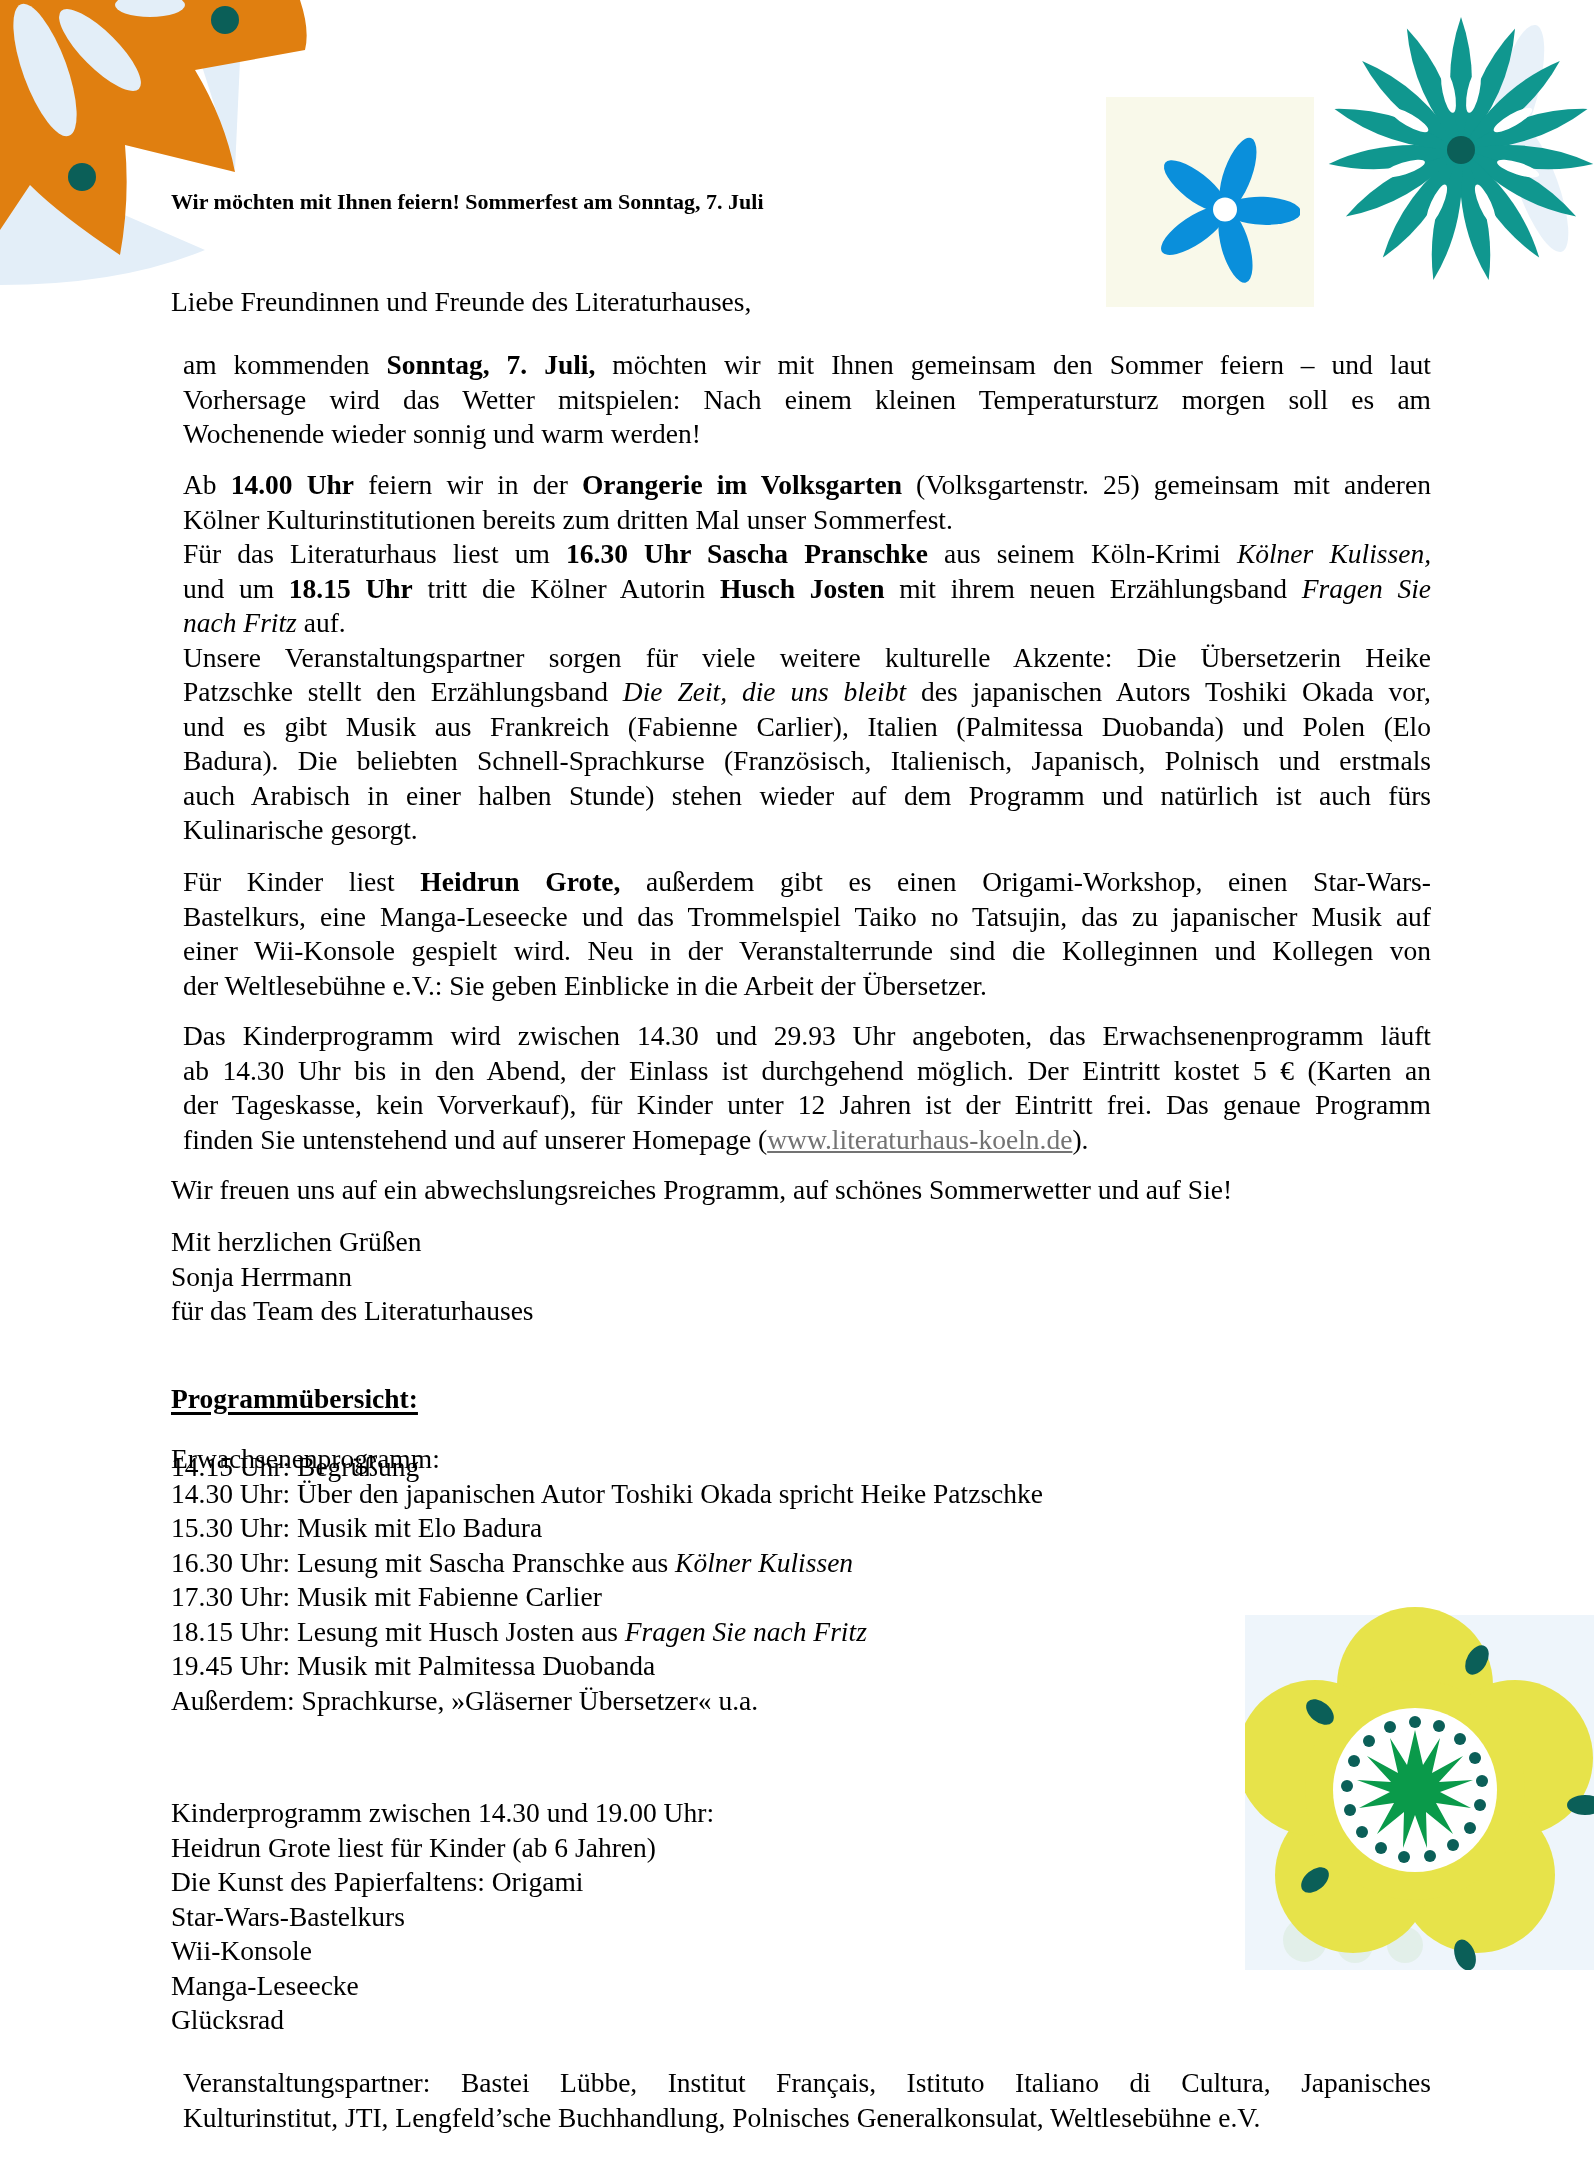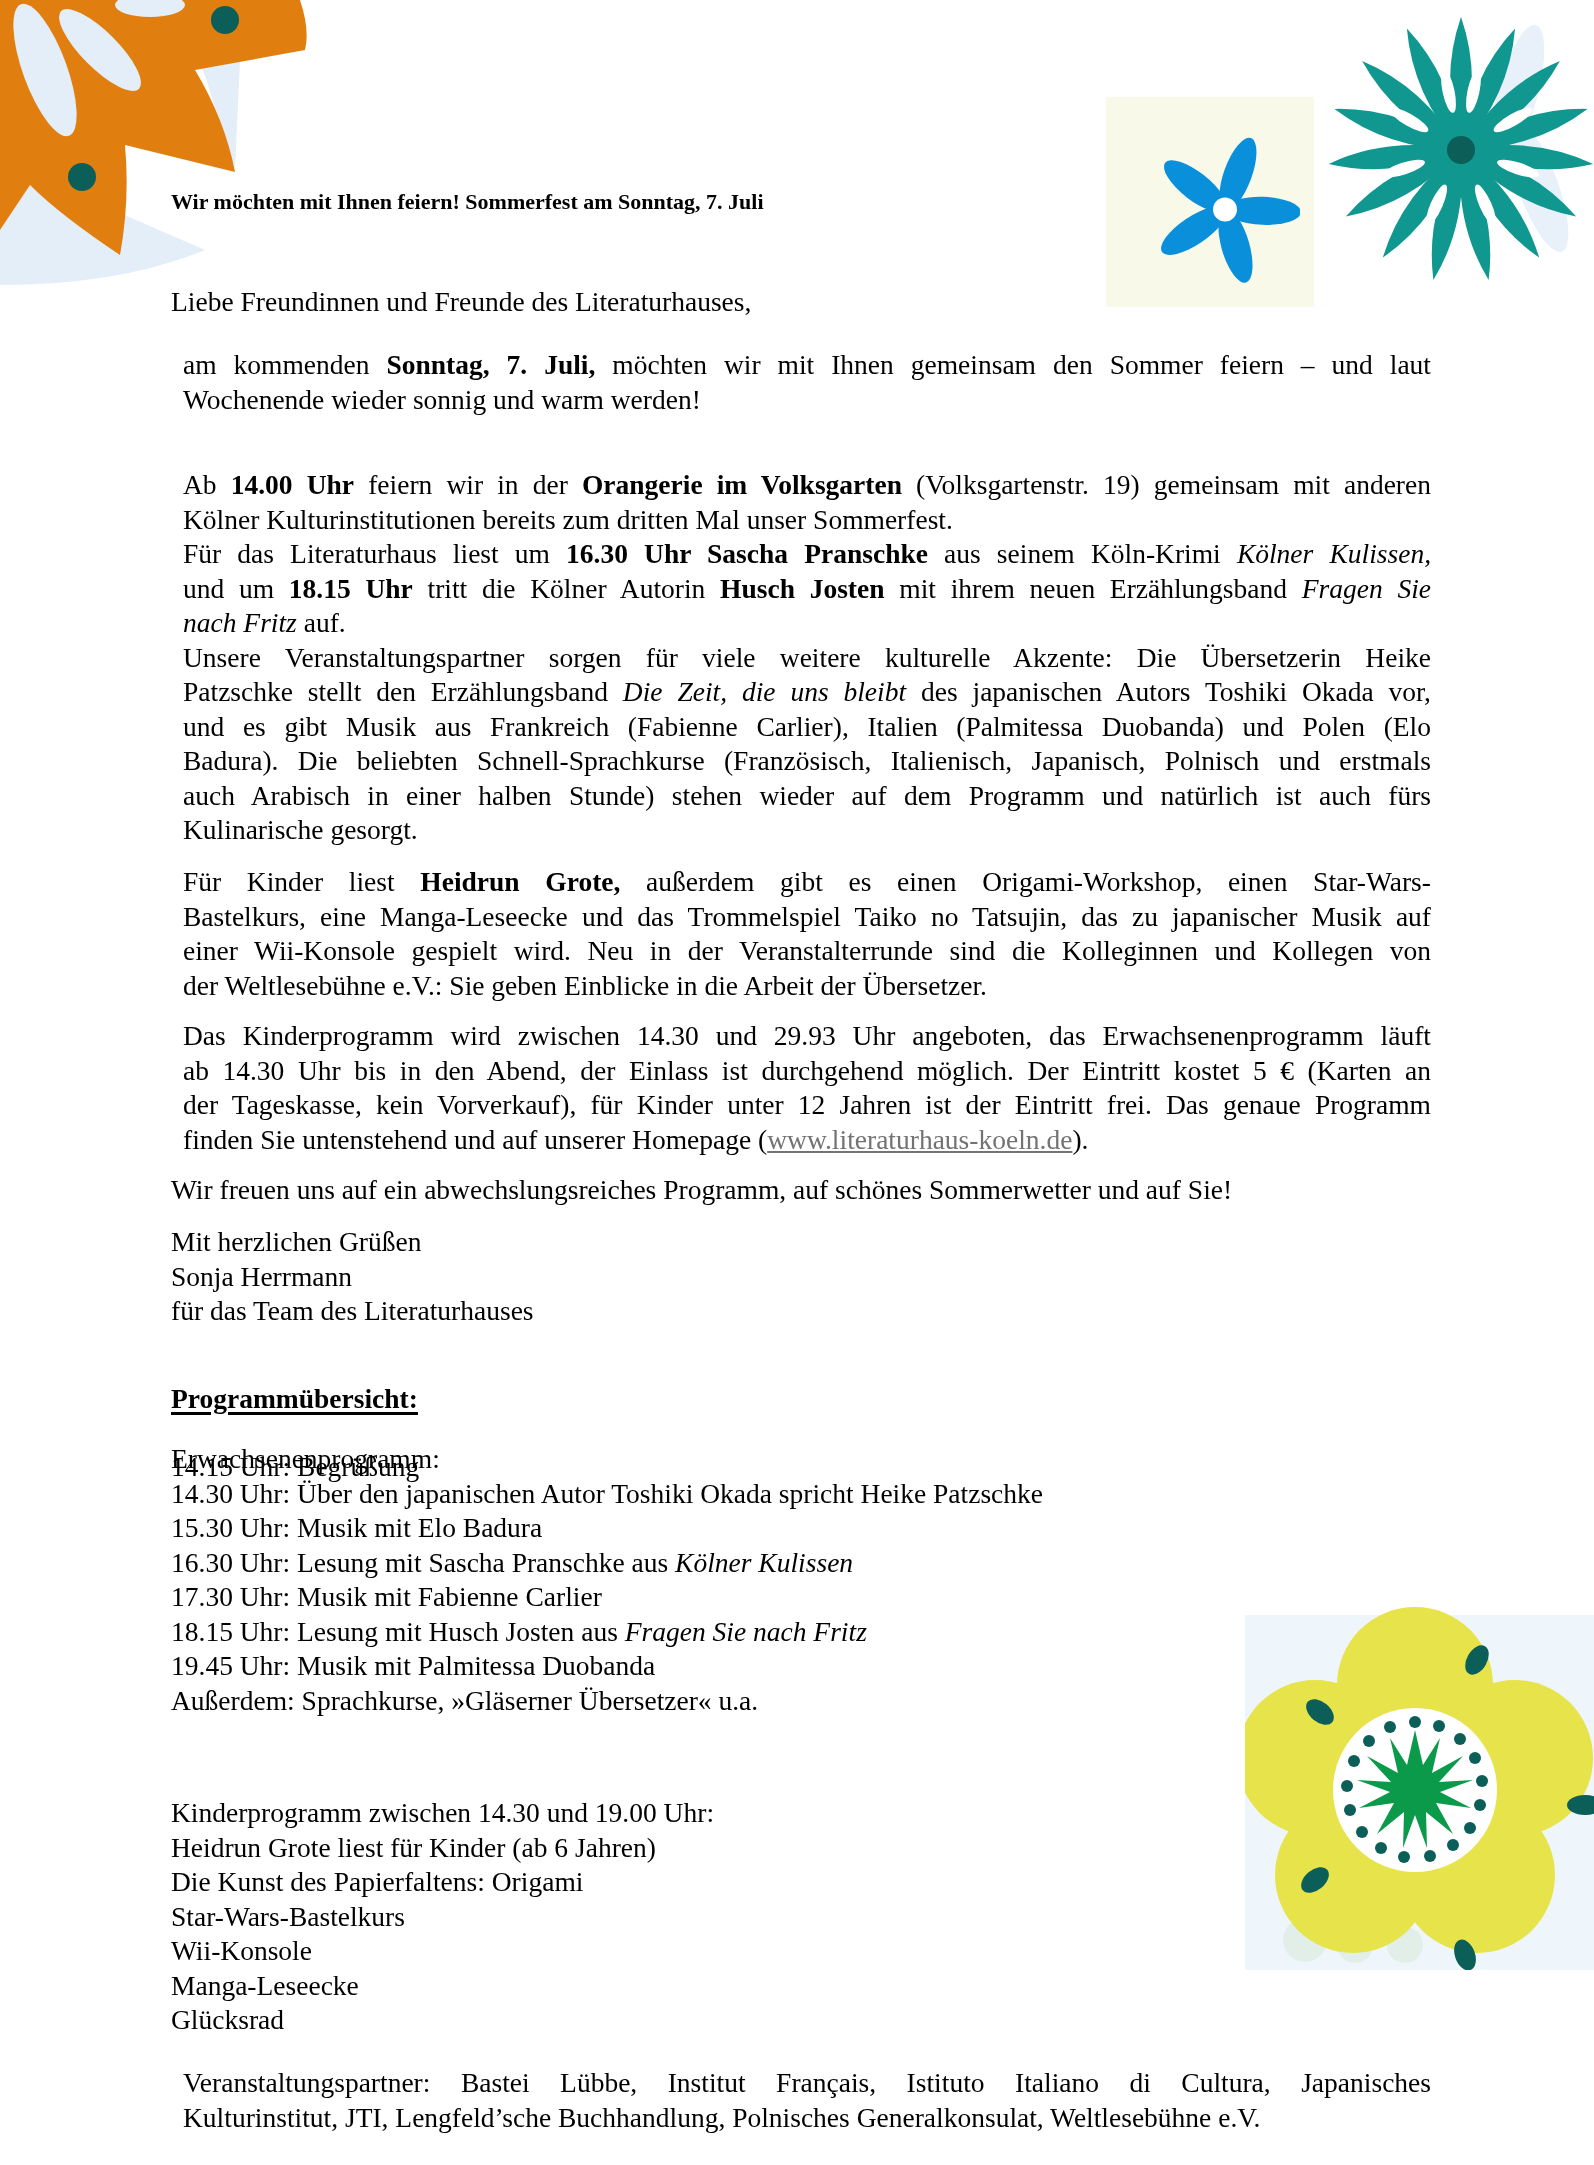--- a/index.html
+++ b/index.html
@@ -134,25 +134,26 @@
 
 <div class="page">
   <div class="title">Wir möchten mit Ihnen feiern! Sommerfest am Sonntag, 7. Juli</div>
 
   <div class="p" style="top:285px">
     <span class="nl">Liebe Freundinnen und Freunde des Literaturhauses,</span>
   </div>
 
   <div class="p" style="top:348px">
     <span class="ln"><span>am kommenden </span><b>Sonntag, 7. Juli,</b><span> möchten wir mit Ihnen gemeinsam den Sommer feiern – und laut</span></span>
+    <span class="ln">Vorhersage wird das Wetter mitspielen: Nach einem kleinen Temperatursturz morgen soll es am</span>
     <span class="ln last">Wochenende wieder sonnig und warm werden!</span>
   </div>
 
   <div class="p" style="top:468px">
-    <span class="ln"><span>Ab </span><b>14.00 Uhr</b><span> feiern wir in der </span><b>Orangerie im Volksgarten</b><span> (Volksgartenstr. 19) gemeinsam mit anderen</span></span>
+    <span class="ln"><span>Ab </span><b>14.00 Uhr</b><span> feiern wir in der </span><b>Orangerie im Volksgarten</b><span> (Volksgartenstr. 25) gemeinsam mit anderen</span></span>
     <span class="ln last">Kölner Kulturinstitutionen bereits zum dritten Mal unser Sommerfest.</span>
     <span class="ln"><span>Für das Literaturhaus liest um </span><b>16.30 Uhr Sascha Pranschke</b><span> aus seinem Köln-Krimi </span><i>Kölner Kulissen,</i></span>
     <span class="ln"><span>und um </span><b>18.15 Uhr</b><span> tritt die Kölner Autorin </span><b>Husch Josten</b><span> mit ihrem neuen Erzählungsband </span><i>Fragen Sie</i></span>
     <span class="ln last"><i>nach Fritz</i><span> auf.</span></span>
     <span class="ln">Unsere Veranstaltungspartner sorgen für viele weitere kulturelle Akzente: Die Übersetzerin Heike</span>
     <span class="ln"><span>Patzschke stellt den Erzählungsband </span><i>Die Zeit, die uns bleibt</i><span> des japanischen Autors Toshiki Okada vor,</span></span>
     <span class="ln">und es gibt Musik aus Frankreich (Fabienne Carlier), Italien (Palmitessa Duobanda) und Polen (Elo</span>
     <span class="ln">Badura). Die beliebten Schnell-Sprachkurse (Französisch, Italienisch, Japanisch, Polnisch und erstmals</span>
     <span class="ln">auch Arabisch in einer halben Stunde) stehen wieder auf dem Programm und natürlich ist auch fürs</span>
     <span class="ln last">Kulinarische gesorgt.</span>

